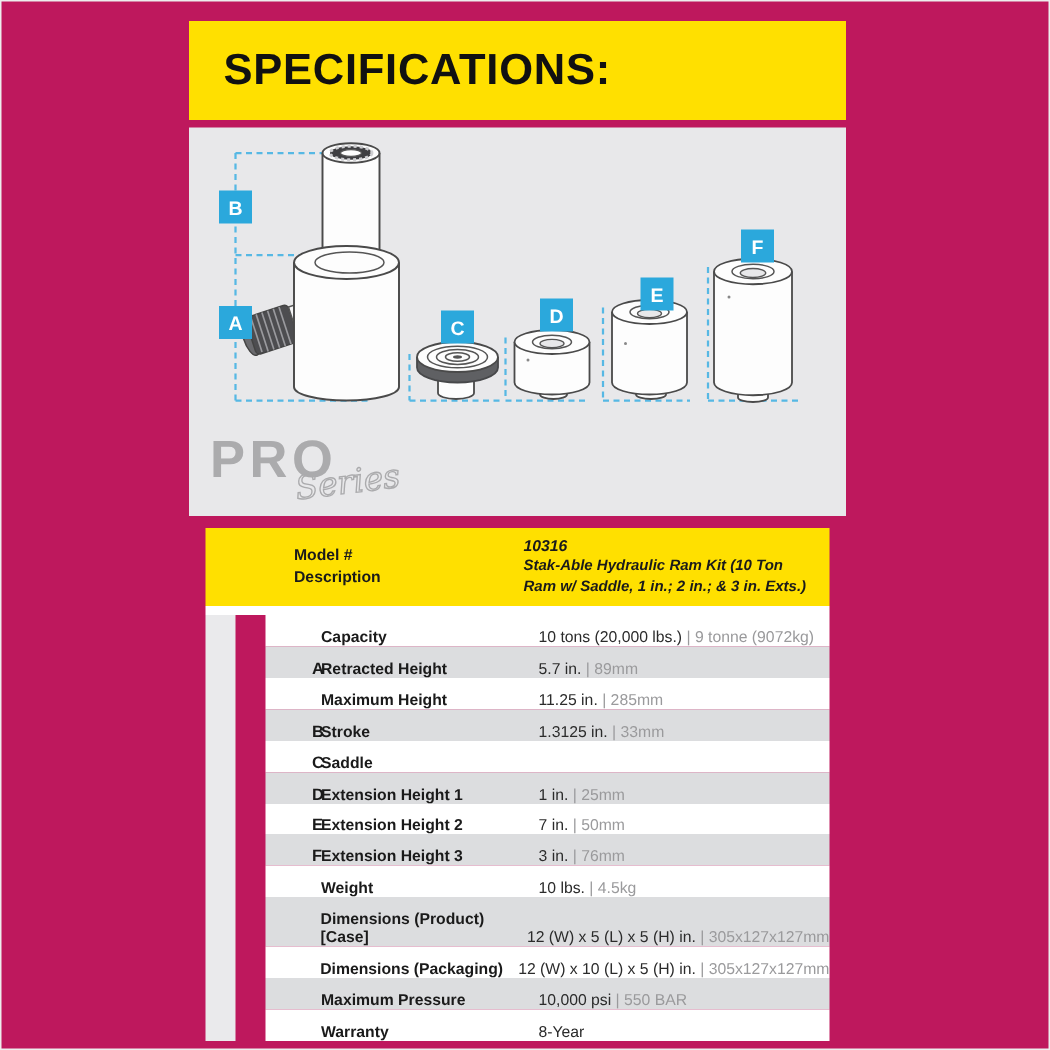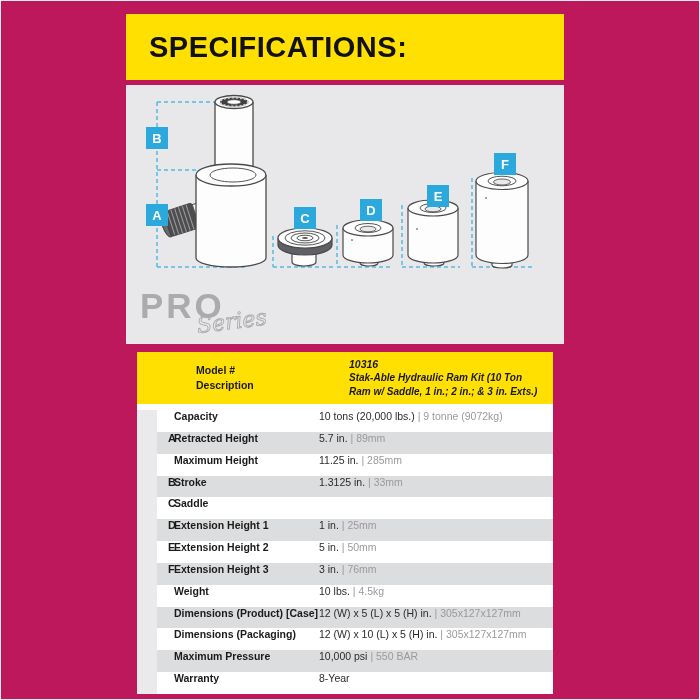--- a/index.html
+++ b/index.html
@@ -21,21 +21,21 @@
   .thead{height:52px;background:#FFE000;display:flex;align-items:center;}
   .th-left{padding-left:59px;width:153px;box-sizing:content-box;font-size:10.5px;font-weight:bold;
            color:#1a1a1a;line-height:1.45;}
   .th-right{flex:1;font-size:10px;font-weight:bold;font-style:italic;color:#1a1a1a;
             line-height:1.4;padding-right:10px;}
   .th-right .model{font-size:10.5px;}
   .tgap{height:6px;background:#ffffff;}
   .rows-wrap{position:relative;height:284px;}
   .stripe{position:absolute;left:0;top:0;bottom:0;width:20px;background:#EAEAEC;z-index:2;}
   .rows{display:flex;flex-direction:column;height:284px;}
-  .row{flex:1 1 auto;display:flex;align-items:flex-start;background:#ffffff;}
+  .row{flex:1 1 auto;display:flex;align-items:flex-end;background:#ffffff;margin-left:40px;}
   .row.alt{background:#DCDDDF;}
   .cell-letter{width:37px;padding-left:31px;box-sizing:border-box;font-size:11px;font-weight:bold;color:#1a1a1a;}
   .cell-label{width:145px;font-size:10.5px;font-weight:bold;color:#1a1a1a;}
   .cell-value{flex:1;font-size:10.5px;color:#2b2b2b;white-space:nowrap;}
   .v-sep,.v-secondary{color:#9A9A9C;}
 </style>
 </head>
 <body>
 
 <div class="page">
@@ -208,21 +208,21 @@
 
   <div class="row alt">
     <span class="cell-letter">D</span>
     <span class="cell-label">Extension Height 1</span>
     <span class="cell-value"><span class="v-primary">1 in.</span><span class="v-sep"> | </span><span class="v-secondary">25mm</span></span>
   </div>
 
   <div class="row">
     <span class="cell-letter">E</span>
     <span class="cell-label">Extension Height 2</span>
-    <span class="cell-value"><span class="v-primary">5 in.</span><span class="v-sep"> | </span><span class="v-secondary">50mm</span></span>
+    <span class="cell-value"><span class="v-primary">7 in.</span><span class="v-sep"> | </span><span class="v-secondary">50mm</span></span>
   </div>
 
   <div class="row alt">
     <span class="cell-letter">F</span>
     <span class="cell-label">Extension Height 3</span>
     <span class="cell-value"><span class="v-primary">3 in.</span><span class="v-sep"> | </span><span class="v-secondary">76mm</span></span>
   </div>
 
   <div class="row">
     <span class="cell-letter"></span>

